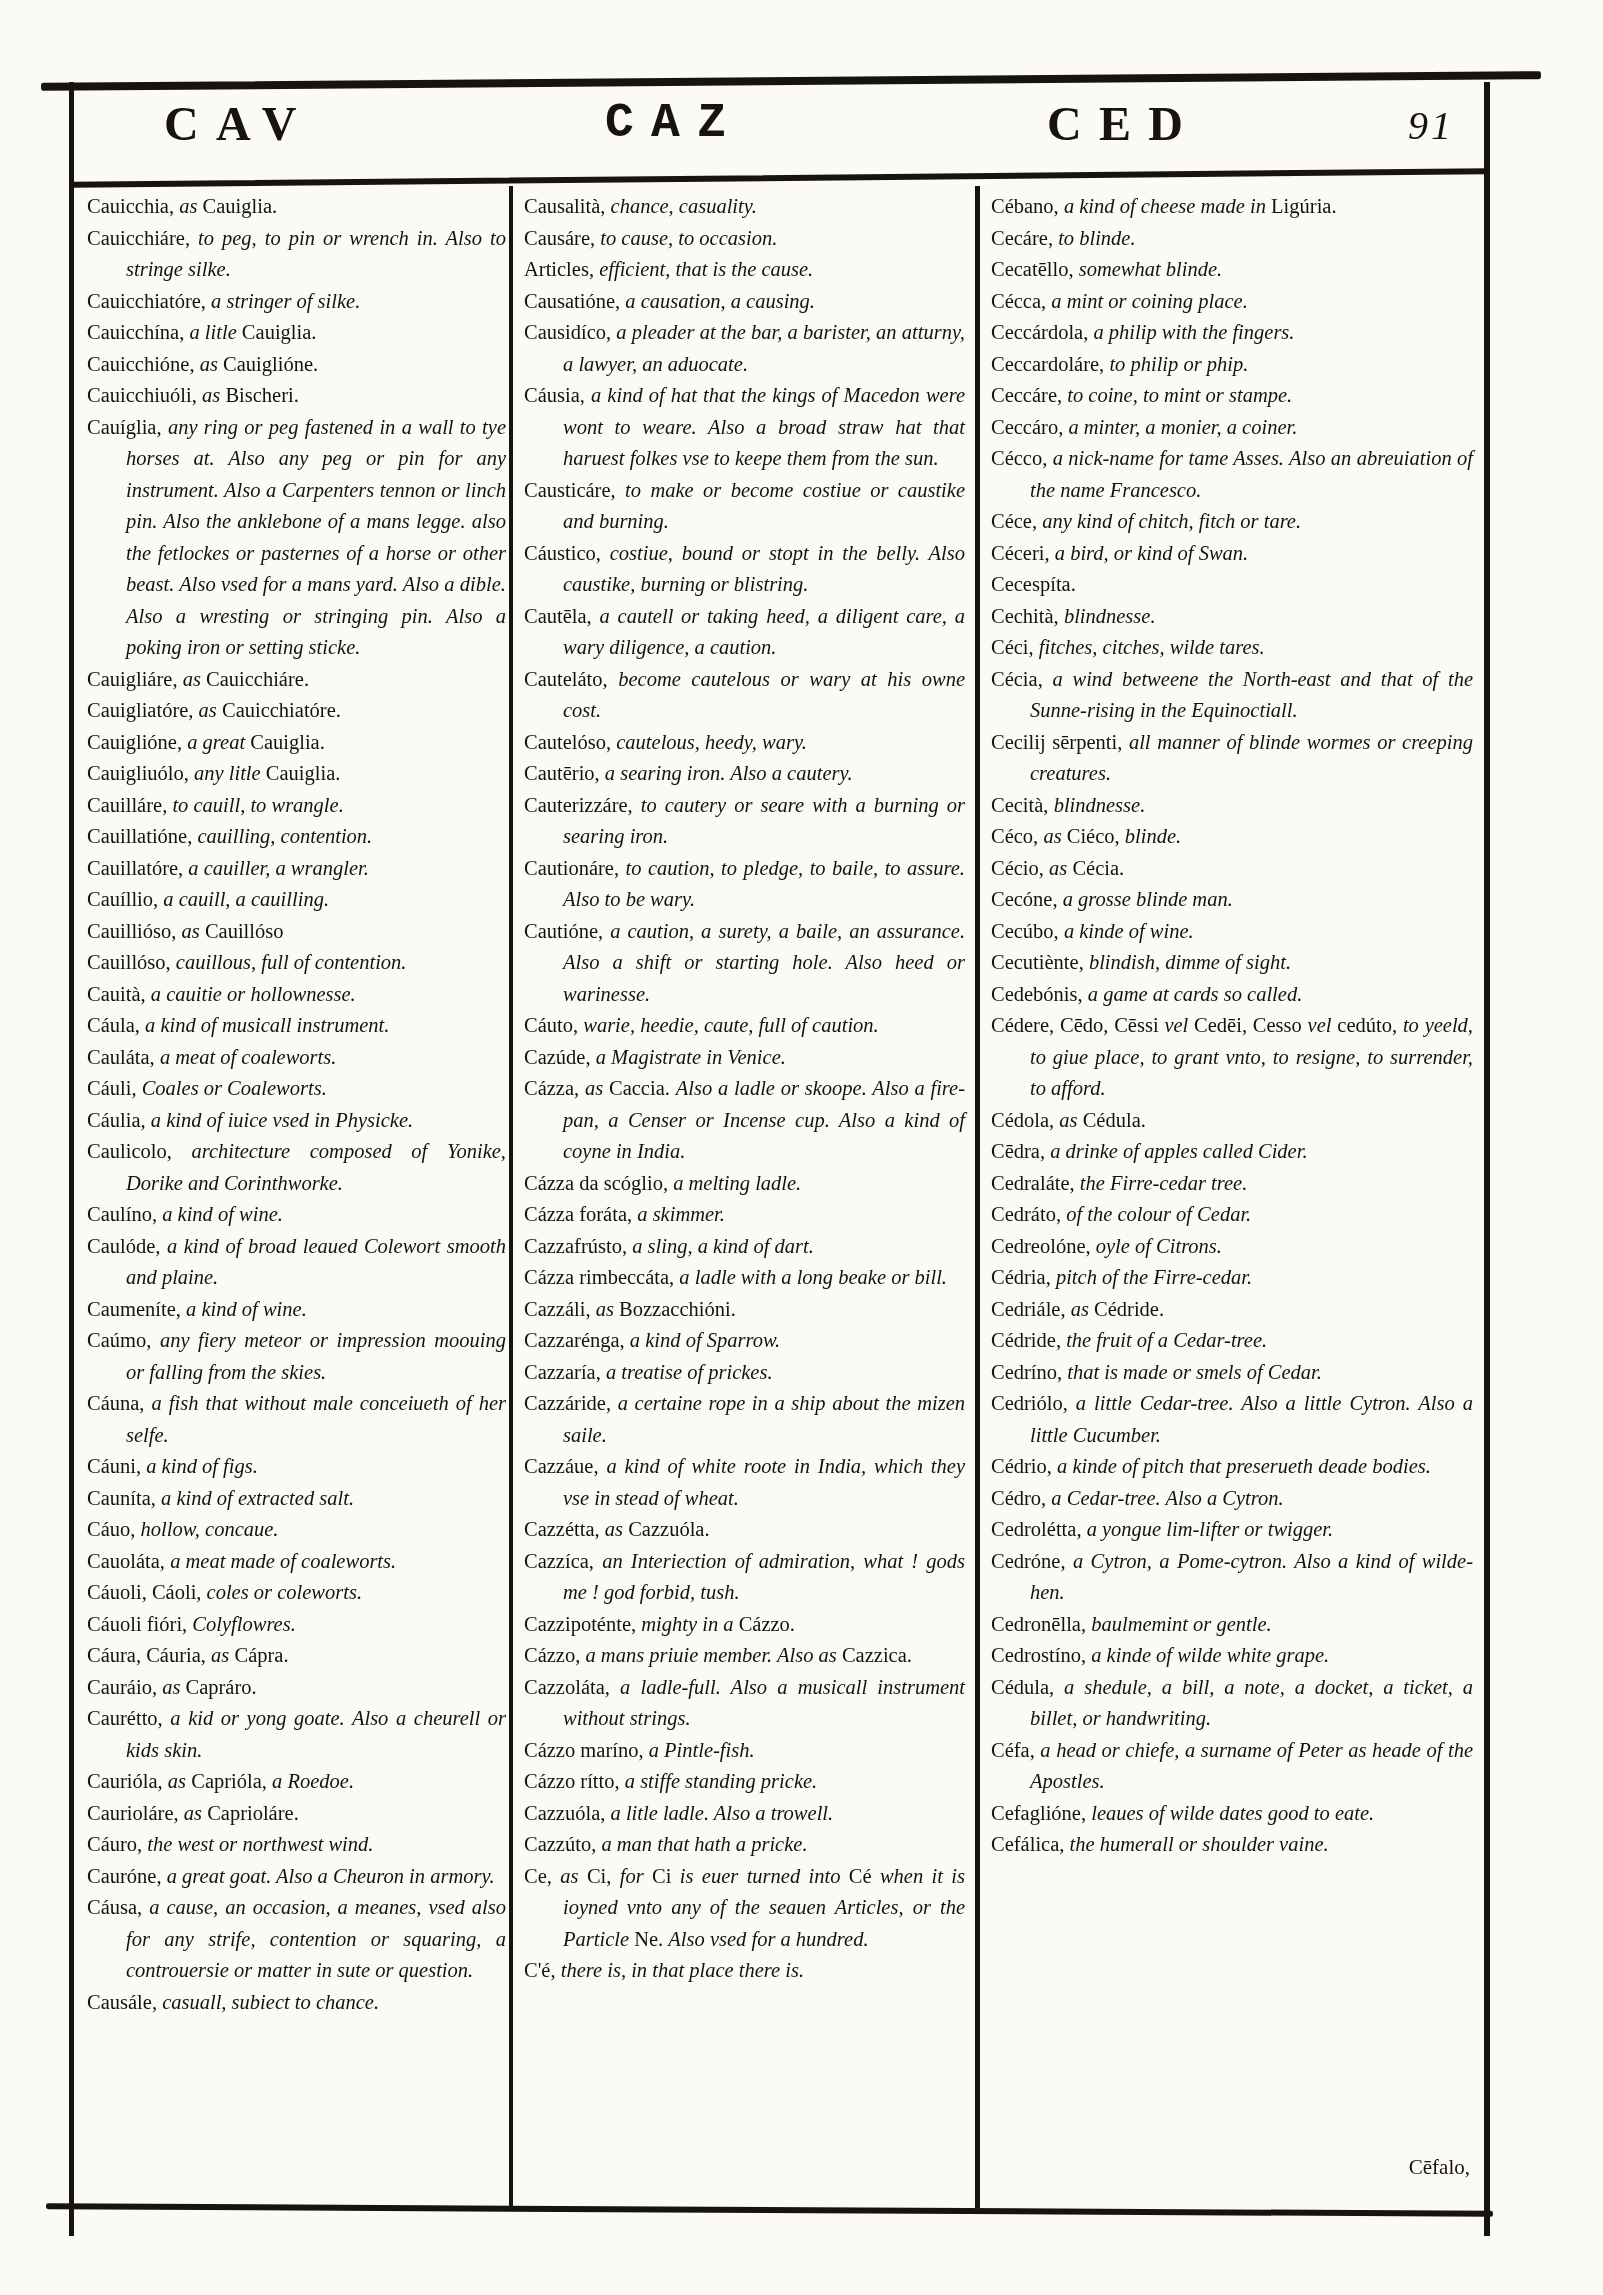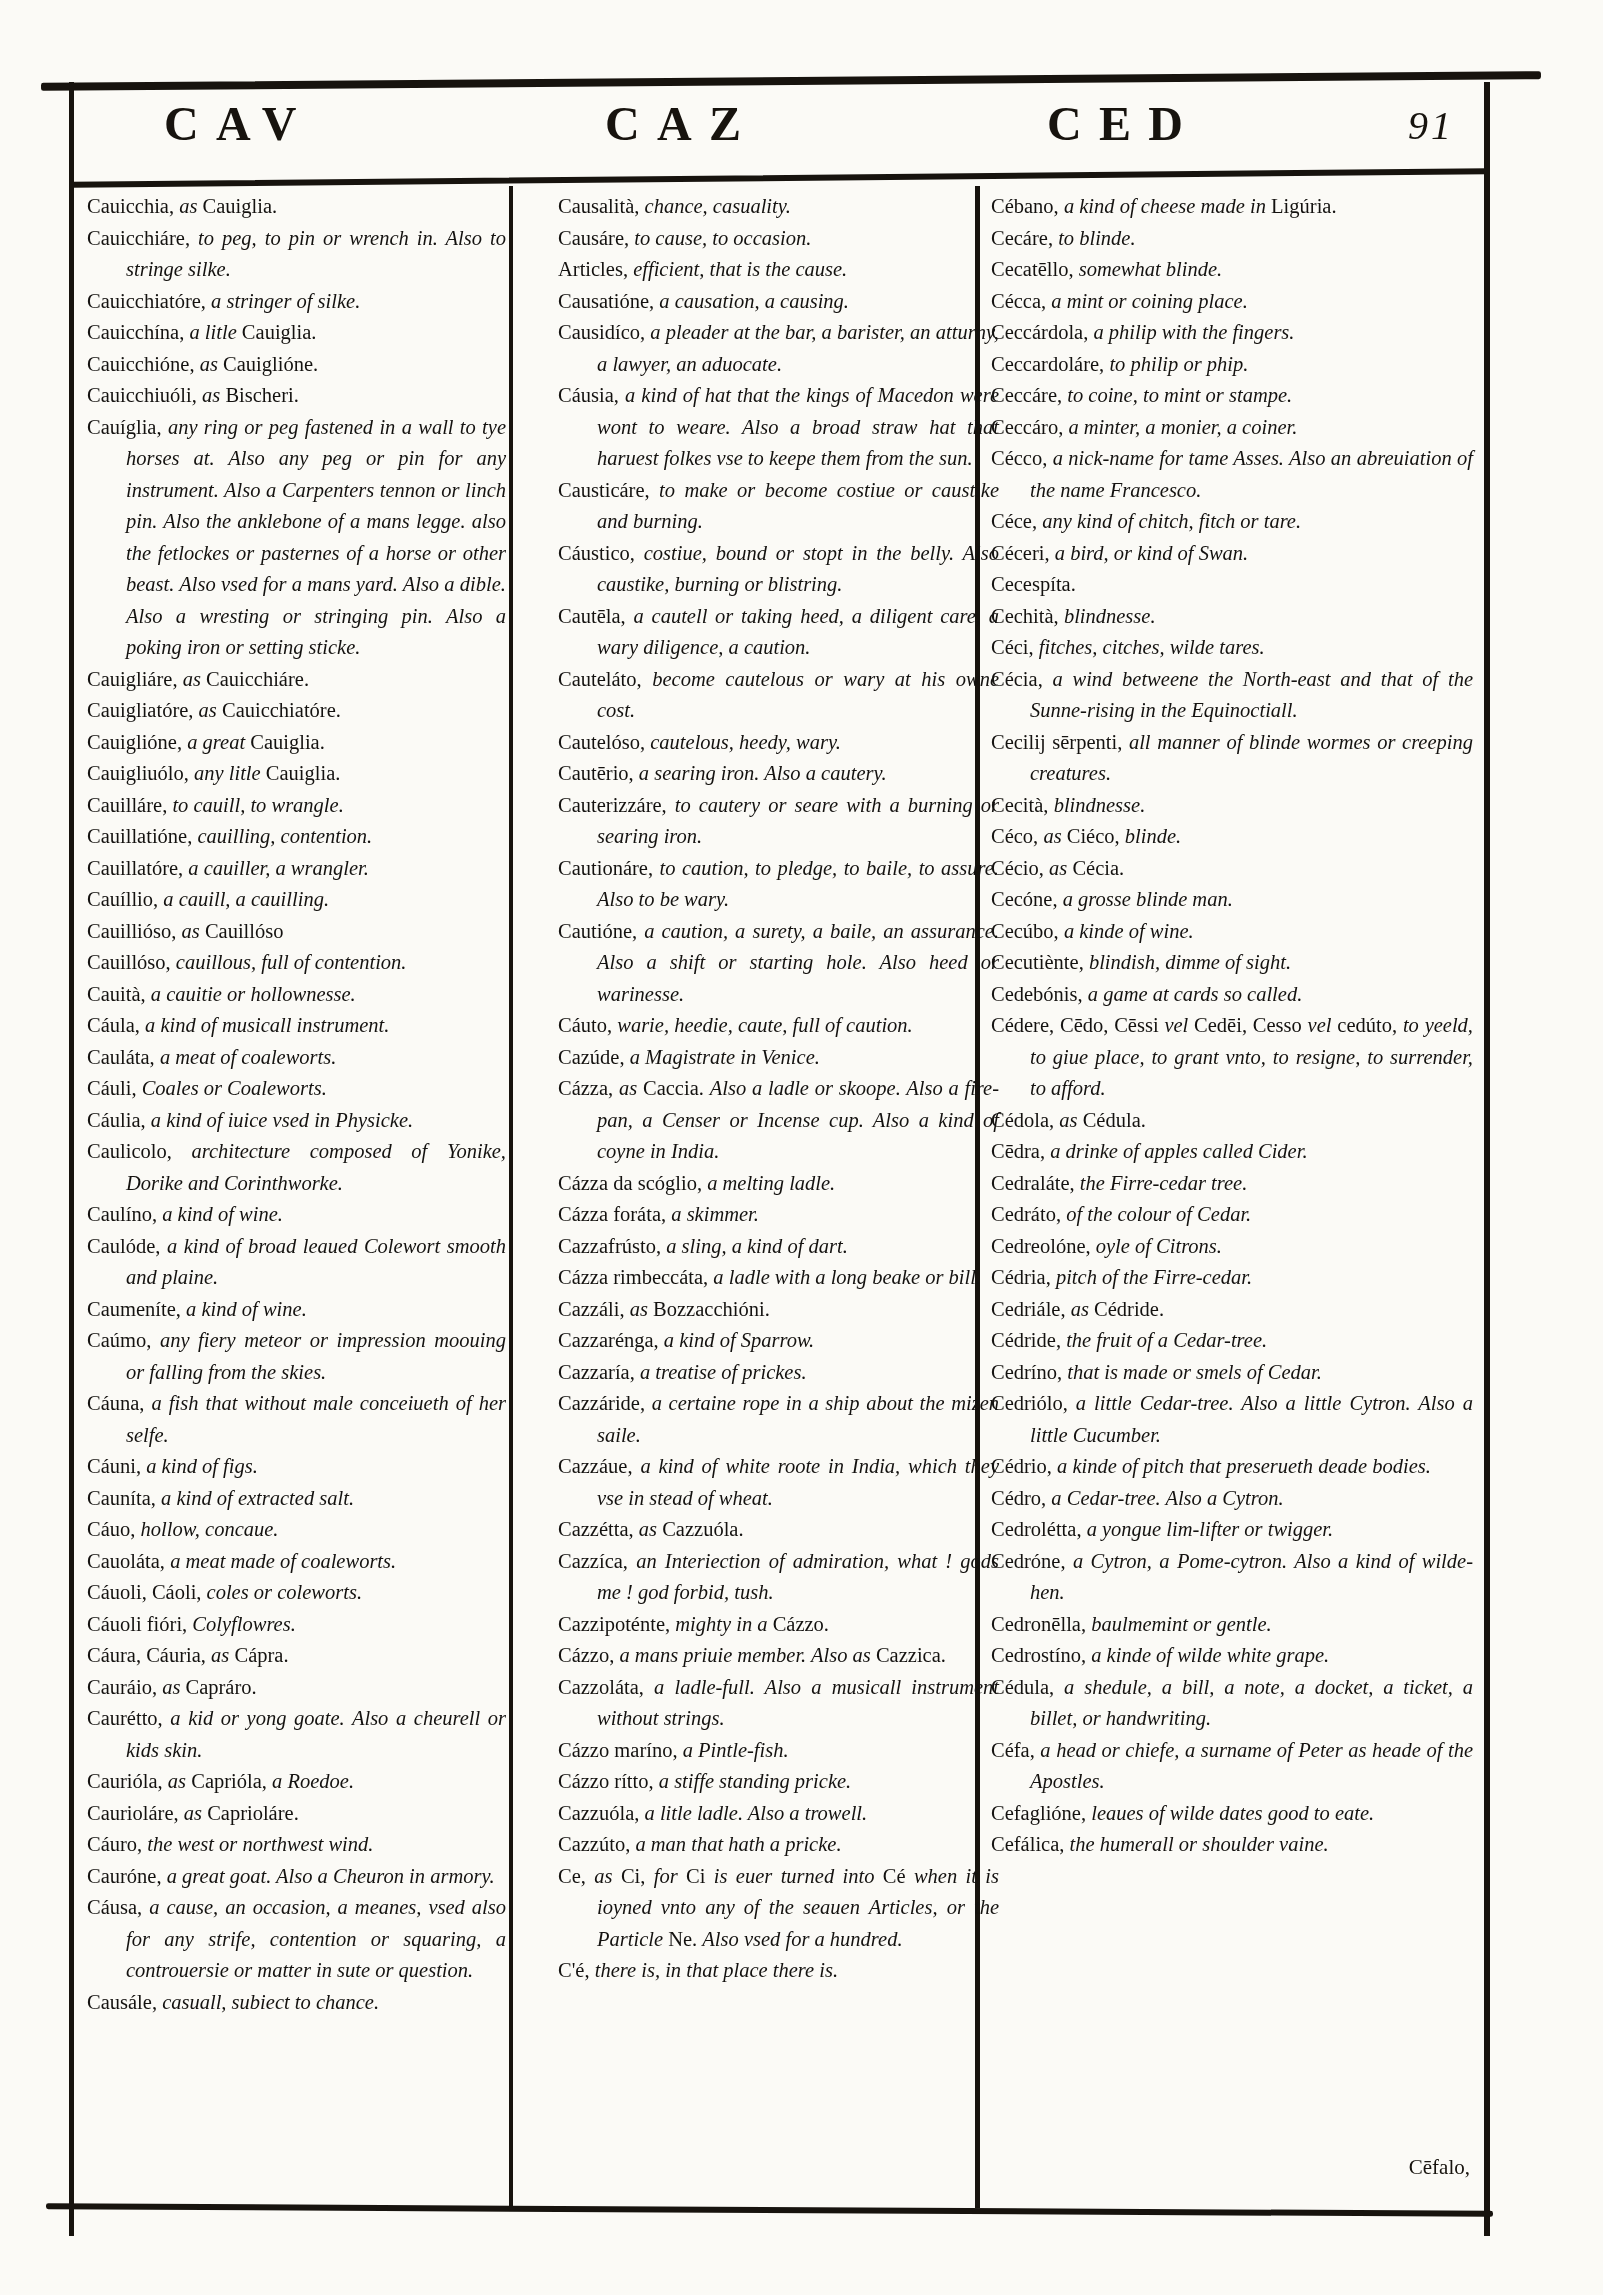--- a/index.html
+++ b/index.html
@@ -18,29 +18,29 @@
   .border-left{left:69px;top:82px;width:4.7px;height:2154px;}
   .border-right{left:1484px;top:82px;width:5.5px;height:2154px;}
   .divider-1{left:509px;top:186px;width:3.9px;height:2022px;}
   .divider-2{left:975px;top:186px;width:4.7px;height:2022px;}
   .header-label{
     position:absolute;top:96px;
     font-size:48px;font-weight:bold;letter-spacing:17.3px;
     color:#17130e;
   }
   .h-left{left:164px;}
-  .h-center{left:605px;}
+  .h-center{left:605px;font-family:Liberation Mono, monospace;}
   .h-right{left:1047px;}
   .page-number{
     position:absolute;top:102px;left:1408px;
     font-size:40px;font-style:italic;letter-spacing:3.1px;color:#17130e;
   }
   .column{position:absolute;top:191px;}
   .col-0{left:87px;width:419px;}
-  .col-1{left:524px;width:441px;margin-left:34px;}
+  .col-1{left:524px;width:441px;}
   .col-2{left:991px;width:482px;}
   .entry{
     margin:0;
     font-size:20.5px;line-height:31.5px;
     padding-left:39px;text-indent:-39px;
     text-align:justify;
   }
   .entry .r{font-style:normal;}
   .entry .i{font-style:italic;}
   .catchword{

